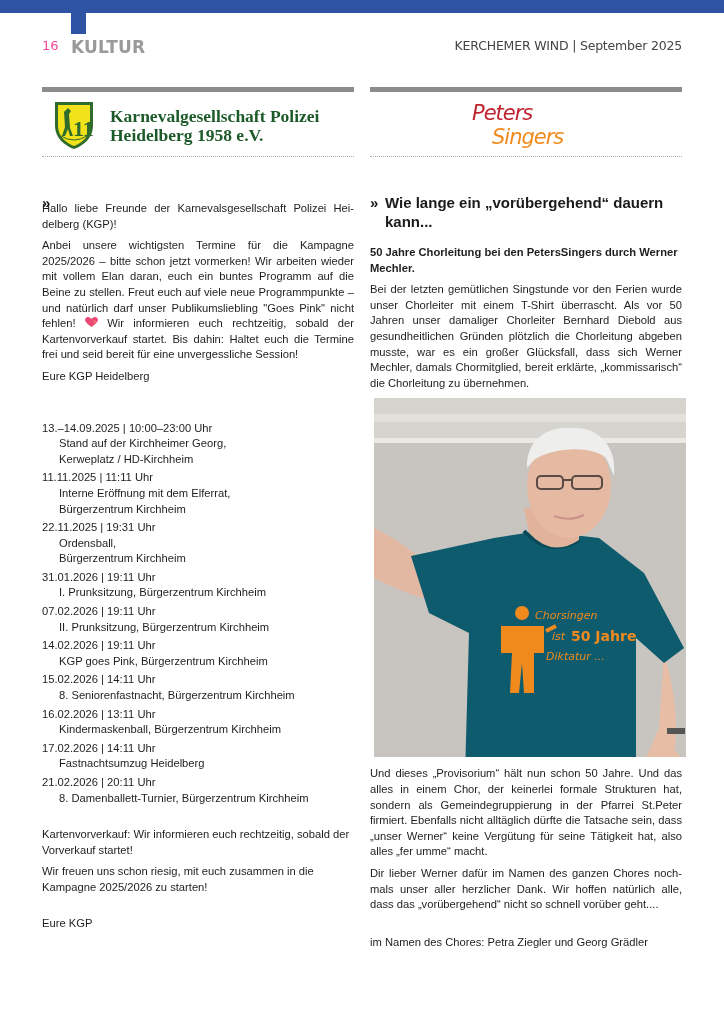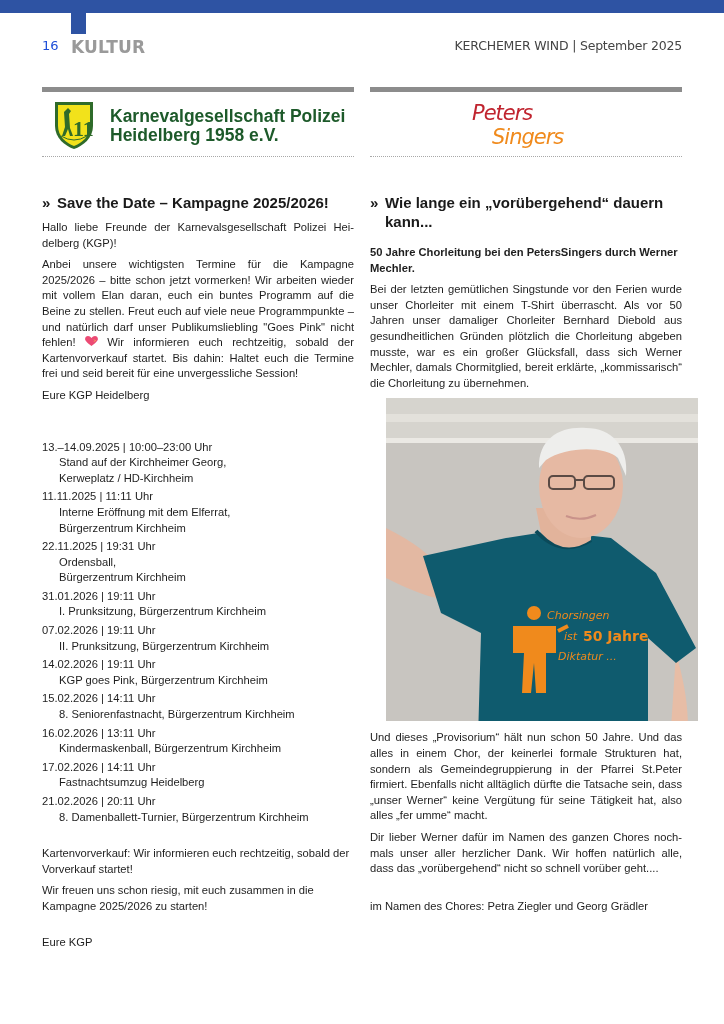--- a/index.html
+++ b/index.html
@@ -2,53 +2,53 @@
 <html><head>
 <meta charset="utf-8">
 <style>
   * { box-sizing: border-box; margin: 0; padding: 0; }
   html, body { width: 724px; height: 1024px; background: #ffffff; overflow: hidden; }
   body { position: relative; font-family: "Liberation Sans", sans-serif; color: #1e1e1e; }
 
   .top-bar { position: absolute; left: 0; top: 0; width: 724px; height: 13px; background: #2e53a3; }
   .top-tab { position: absolute; left: 71px; top: 13px; width: 15px; height: 21px; background: #2e53a3; }
 
-  .page-num { position: absolute; left: 42px; top: 38px; font-size: 13px; color: #1d4ed8; font-family: "DejaVu Sans", sans-serif; }
+  .page-num { position: absolute; left: 42px; top: 38px; font-size: 13px; color: #ec4899; font-family: "DejaVu Sans", sans-serif; }
   .section-label { position: absolute; left: 71px; top: 37px; font-size: 17px; font-weight: bold; color: #9a9a9a; letter-spacing: 0.2px; font-family: "DejaVu Sans", sans-serif; }
   .pub-info { position: absolute; right: 42px; top: 38px; font-size: 12.5px; color: #444; font-family: "DejaVu Sans", sans-serif; letter-spacing: -0.2px; }
 
   .col { position: absolute; top: 87px; }
   .col-left { left: 42px; width: 312px; }
   .col-right { left: 370px; width: 312px; }
 
   .thick-rule { height: 5px; background: #8c8c8c; }
   .thin-rule { height: 0; border-top: 1px dotted #a8a8a8; }
 
   .logo-box { height: 64px; position: relative; }
 
   .kgp-crest { position: absolute; left: 11px; top: 8px; width: 42px; height: 50px; }
-  .kgp-name { position: absolute; left: 68px; top: 15px; font-family: Liberation Sans, sans-serif; font-weight: bold; color: #1d5a2a; font-size: 17.5px; line-height: 19px; }
+  .kgp-name { position: absolute; left: 68px; top: 15px; font-family: Liberation Serif, serif; font-weight: bold; color: #1d5a2a; font-size: 17.5px; line-height: 19px; }
 
   .ps-logo { position: absolute; left: 100px; top: 4px; width: 110px; height: 56px; }
 
   h2 { font-size: 15px; font-weight: bold; line-height: 19px; color: #1a1a1a; position: relative; padding-left: 15px; }
   h2 .raquo { position: absolute; left: 0; top: 0; }
 
   p { font-size: 11.2px; line-height: 15.6px; color: #1e1e1e; text-align: justify; hyphens: manual; }
   .mb6 { margin-bottom: 6px; }
   .lead { font-weight: bold; }
 
   .events { margin-top: 36px; }
   .event { margin-bottom: 3px; }
   .event .when { font-size: 11.2px; line-height: 15.6px; }
   .event .what { font-size: 11.2px; line-height: 15.6px; padding-left: 17px; }
 
   .heart { display: inline-block; width: 13px; height: 11px; vertical-align: -1px; }
 
-  .photo { width: 312px; height: 323px; position: relative; overflow: hidden; background: #c9c6c1; margin: 7px 0 9px 16px; }
+  .photo { width: 312px; height: 359px; position: relative; overflow: hidden; background: #c9c6c1; margin: 7px 0 9px 4px; }
 </style>
 </head>
 <body>
 
 <div class="top-bar"></div>
 <div class="top-tab"></div>
 <div class="page-num">16</div>
 <div class="section-label">KULTUR</div>
 <div class="pub-info">KERCHEMER WIND | September 2025</div>
 
@@ -65,21 +65,20 @@
     <div class="kgp-name">
       <div>Karnevalgesellschaft Polizei</div>
       <div>Heidelberg 1958 e.V.</div>
     </div>
   </div>
   <div class="thin-rule"></div>
 
   <div style="height:36px"></div>
   <h2>
     <span class="raquo">»</span>
-    <span>Save the Date – Kampagne 2025/2026!</span>
   </h2>
   <div style="height:8px"></div>
   <p class="mb6">Hallo liebe Freunde der Karnevalsgesellschaft Polizei Hei­delberg (KGP)!</p>
   <p class="mb6"><span>Anbei unsere wichtigsten Termine für die Kampagne 2025/2026 – bitte schon jetzt vormerken! Wir arbeiten wie­der mit vollem Elan daran, euch ein buntes Programm auf die Beine zu stellen. Freut euch auf viele neue Programm­punkte – und natürlich darf unser Publikumsliebling "Goes Pink" nicht fehlen!</span>
     <svg class="heart" viewBox="0 0 14 12">
         <path d="M7 11 C2 7 0 5 0 3.2 C0 1.4 1.4 0 3.2 0 C4.7 0 6 1 7 2.3 C8 1 9.3 0 10.8 0 C12.6 0 14 1.4 14 3.2 C14 5 12 7 7 11 Z" fill="#ec4a74"></path>
         <path d="M10 4 l1 1 l-1 1" stroke="#ffd24a" stroke-width="1" fill="none"></path>
       </svg>
     <span>Wir informieren euch rechtzeitig, so­bald der Kartenvorverkauf startet. Bis dahin: Haltet euch die Termine frei und seid bereit für eine unvergessliche Ses­sion!</span></p>
   <p>Eure KGP Heidelberg</p>

